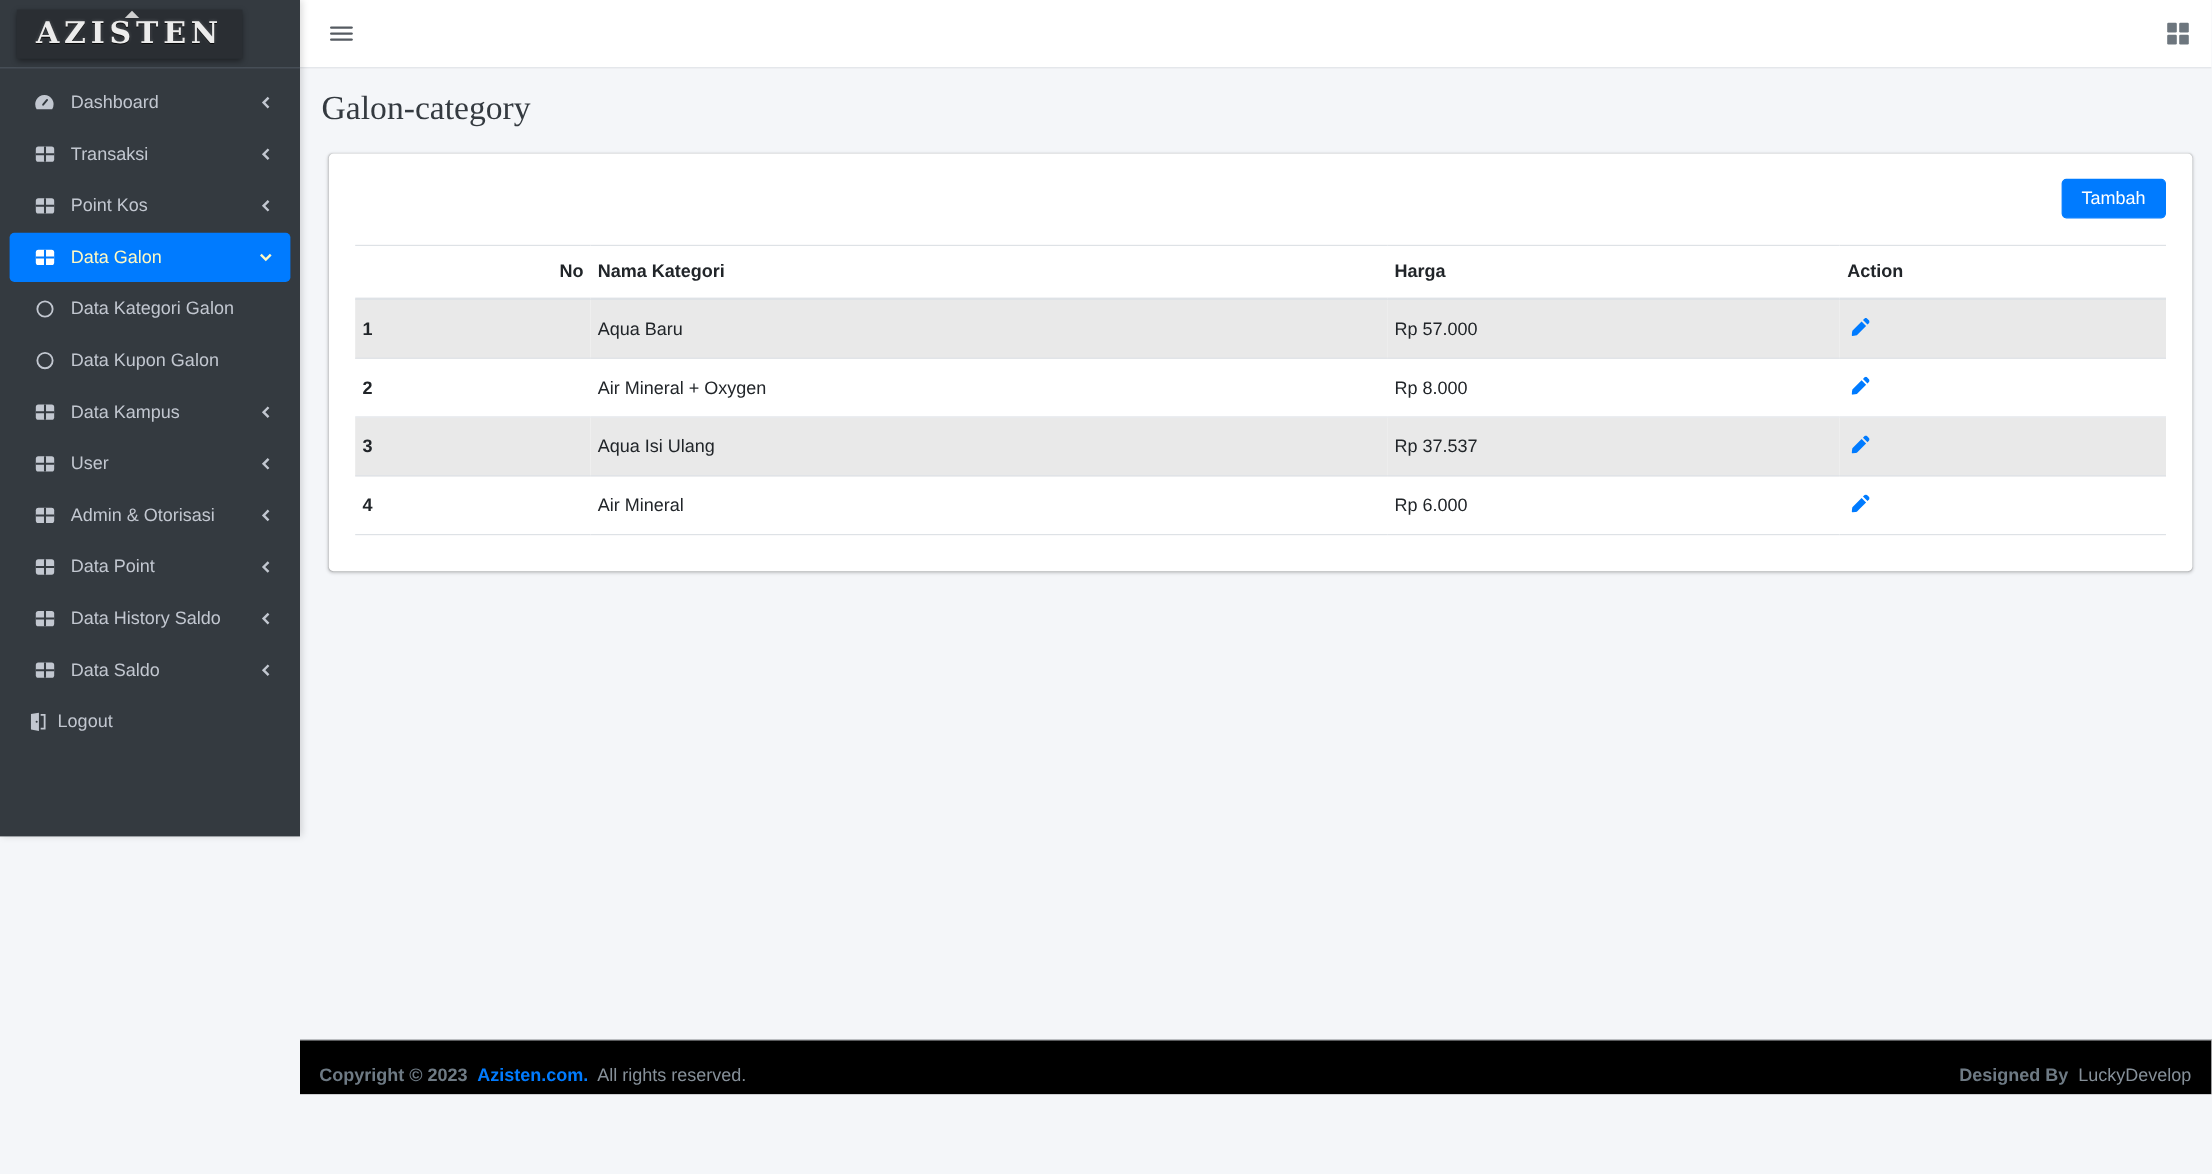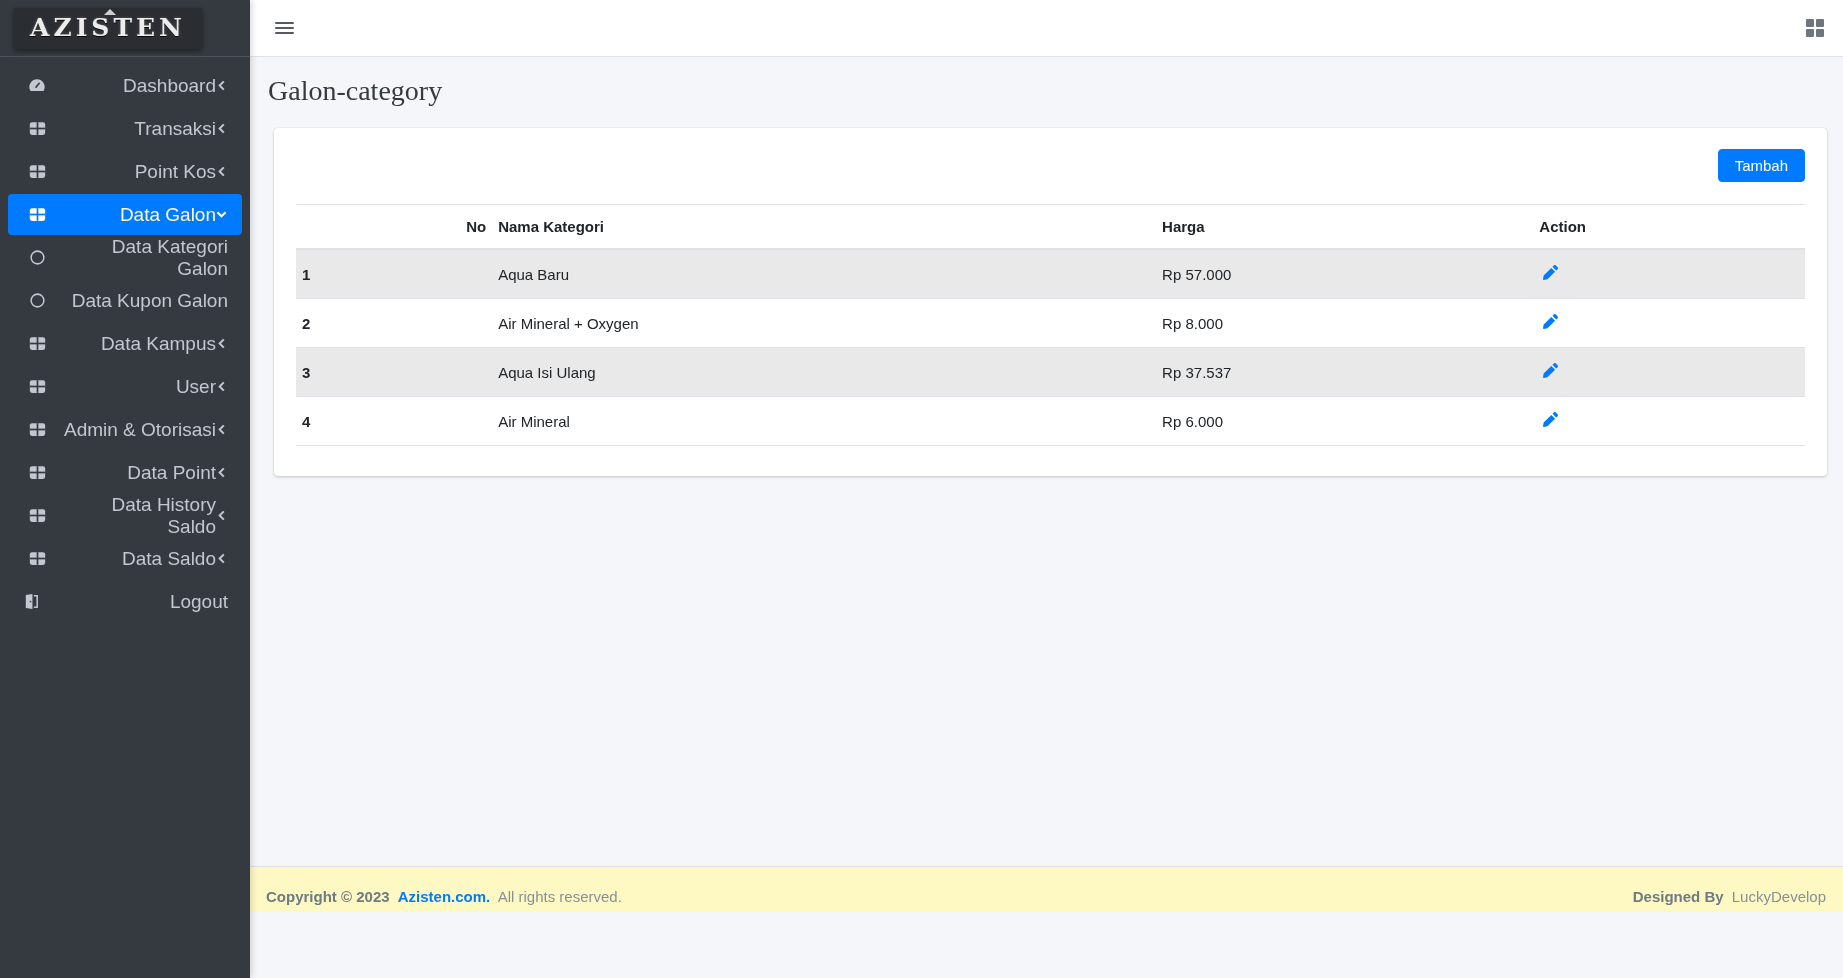--- a/index.html
+++ b/index.html
@@ -7,21 +7,21 @@
   body {
     font-family: "Liberation Sans", "DejaVu Sans", sans-serif;
     font-size: 15px;
     color: #212529;
     background: #f4f6f9;
     display: flex;
   }
 
   
   .sidebar {
-    width: 250px; min-width: 250px; height: 978px;
+    width: 250px; min-width: 250px; height: 697px;
     background: #343a40;
     color: #c2c7d0;
     z-index: 5;
     box-shadow: 2px 0 6px rgba(0,0,0,.15);
   }
   .brand {
     height: 57px;
     display: flex; align-items: center;
     padding-left: 14px;
     border-bottom: 1px solid #4b545c;
@@ -62,23 +62,23 @@
     background: #007bff;
     color: #fef9c3;
     --item-bg: #007bff;
   }
   .nav-icon {
     width: 22px; display: flex; justify-content: center; align-items: center;
     margin-right: 11px;
     color: #c2c7d0;
   }
   .nav-item.active .nav-icon { color: #fff; }
-  .nav-label { flex: 1; font-size: 19px; text-align: right; }
+  .nav-label { flex: 1; font-size: 15px; }
   .nav-caret { width: 12px; display: flex; align-items: center; color: inherit; }
-  .nav-item.logout-item { padding-left: 12px; gap: 28px; }
+  .nav-item.logout-item { padding-left: 12px; }
   .nav-item.logout-item .nav-icon { margin-right: 6px; }
 
   
   .main { flex: 1; display: flex; flex-direction: column; background: #f4f6f9; }
   .topbar {
     height: 57px; min-height: 57px;
     background: #ffffff;
     border-bottom: 1px solid #dee2e6;
     display: flex; align-items: center; justify-content: space-between;
     padding: 0 19px 0 25px;
@@ -138,21 +138,21 @@
   .data-table tbody tr + tr { border-top: 1px solid #dee2e6; }
   .data-table .col-no { width: 13%; text-align: right; }
   .data-table .col-name { width: 44%; }
   .data-table .col-price { width: 25%; margin-left: 16px; }
   .data-table .col-action { width: 18%; }
   .data-table td.row-no { font-weight: 700; }
   .edit-btn { background: none; border: none; cursor: pointer; padding: 2px 4px; }
 
   .footer {
     height: 46px; min-height: 46px;
-    background: #fef9c3;
+    background: #000000;
     border-top: 1px solid #dee2e6;
     display: flex; align-items: center; justify-content: space-between;
     padding: 13px 17px 0 16px;
     color: #869099;
     font-size: 15px;
   }
   .footer b { color: #6e7a84; }
   .footer .sp { margin-right: 4px; }
   .footer a { color: #007bff; font-weight: 700; text-decoration: none; cursor: pointer; }
   .below-footer { flex: 1; background: #f4f6f9; }

